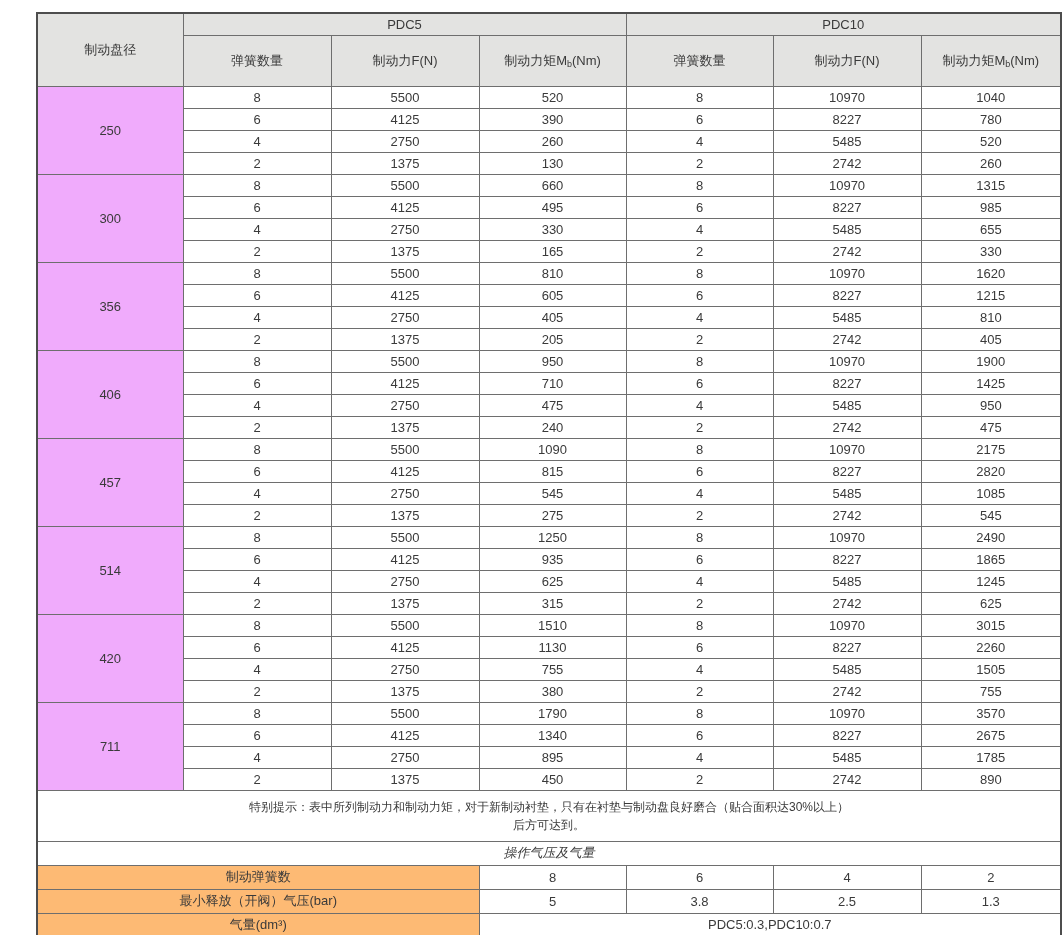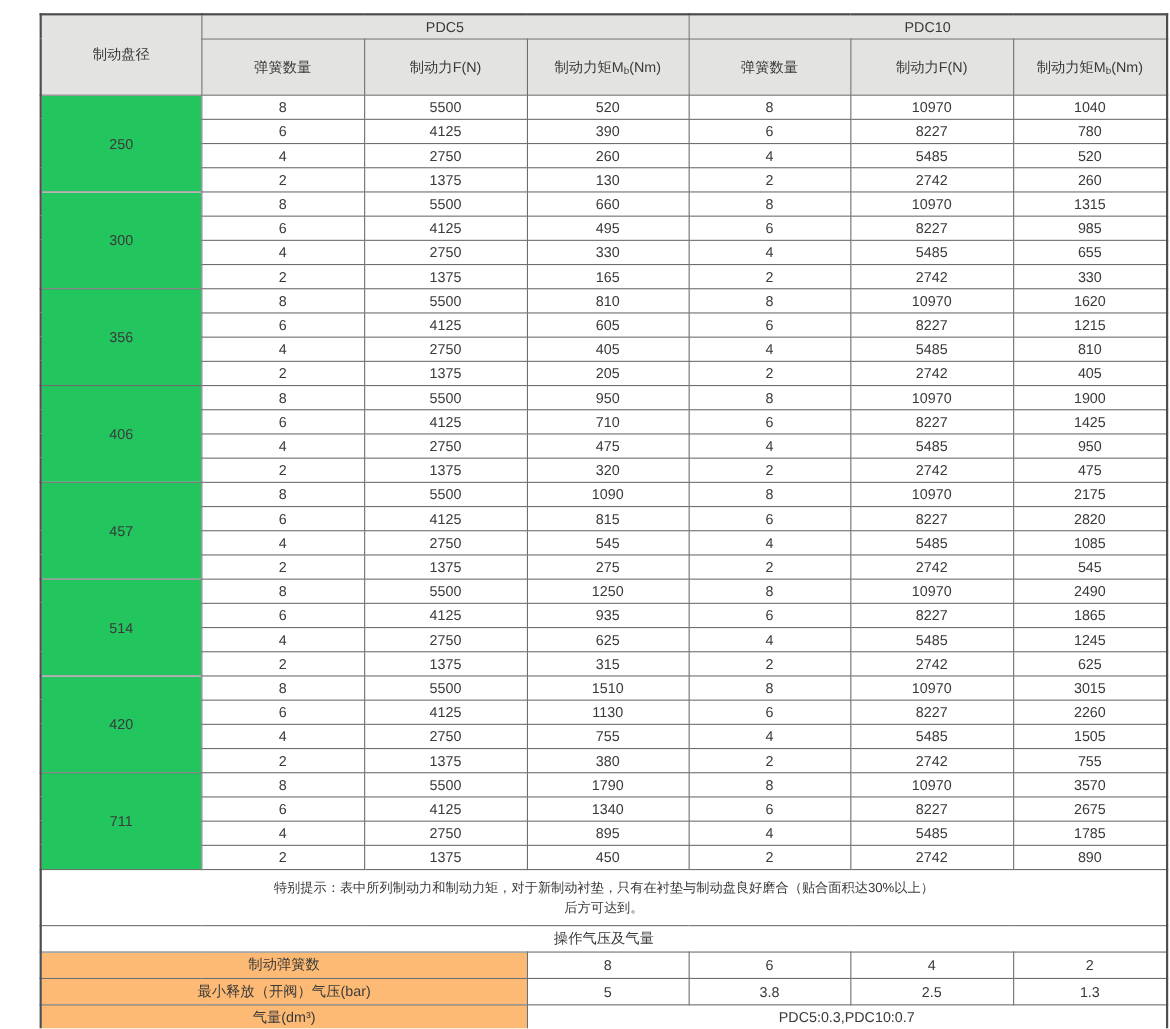--- a/index.html
+++ b/index.html
@@ -30,32 +30,32 @@
     vertical-align: middle;
     font-weight: normal;
     padding: 0;
     overflow: hidden;
     white-space: nowrap;
   }
   thead th { background: #e3e3e1; margin-top: 24px; }
   tr.hrow1 { height: 22px; }
   tr.hrow2 { height: 51px; }
   tbody tr.drow { height: 22px; }
-  td.diam { background: #22c55e; }
+  td.diam { background: #f0abfc; }
   sub.tsub { font-size: 9px; vertical-align: -2px; }
   tr.noterow { height: 51px; }
   td.note-cell {
     text-align: left;
     padding: 4px 10px 4px 15px;
     line-height: 1.5;
     white-space: normal;
     font-size: 12px;
   }
   tr.sectionrow { height: 24px; }
-  td.section-cell { text-align: left; padding-left: 15px; }
+  td.section-cell { text-align: left; padding-left: 15px; font-style: italic; }
   tr.frow { height: 24px; }
   td.flabel {
     background: #fdba74;
     text-align: left;
     padding-left: 15px;
   }
   td.fvalue { background: #ffffff; }
   td.fvalue-wide {
     background: #ffffff;
     text-align: left;
@@ -212,21 +212,21 @@
           <td>4</td>
           <td>2750</td>
           <td>475</td>
           <td>4</td>
           <td>5485</td>
           <td>950</td>
         </tr>
         <tr class="drow">
           <td>2</td>
           <td>1375</td>
-          <td>320</td>
+          <td>240</td>
           <td>2</td>
           <td>2742</td>
           <td>475</td>
         </tr>
         <tr class="drow">
           <td rowspan="4" class="diam">457</td>
           <td>8</td>
           <td>5500</td>
           <td>1090</td>
           <td>8</td>

